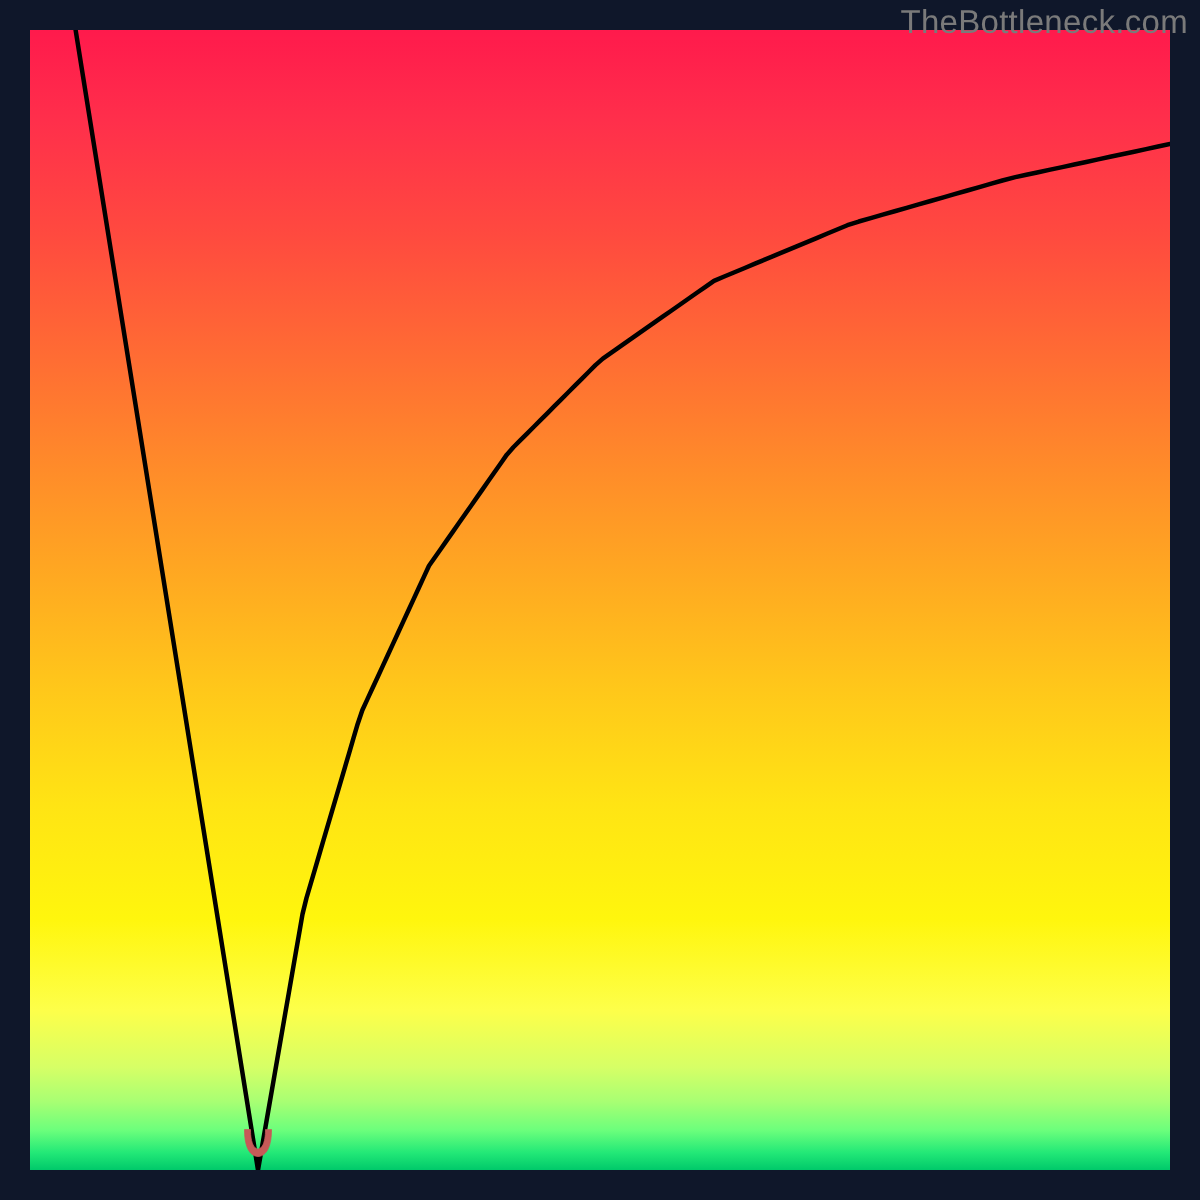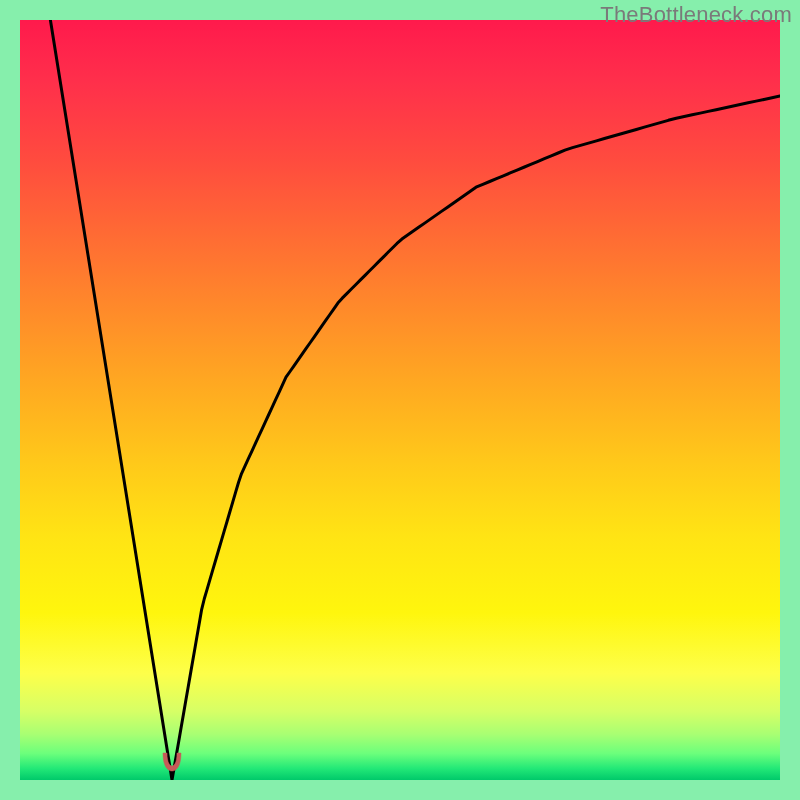--- a/index.html
+++ b/index.html
@@ -7,21 +7,21 @@
     padding: 0;
     width: 800px;
     height: 800px;
     background: #000;
     overflow: hidden;
   }
   .frame {
     position: absolute;
     left: 0; top: 0;
     width: 800px; height: 800px;
-    background: #86efac;
+    background: #0f172a;
     text-align: right;
   }
   .plot {
     position: absolute;
     left: 20px;
     top: 20px;
     width: 760px;
     height: 760px;
     overflow: hidden;
   }

